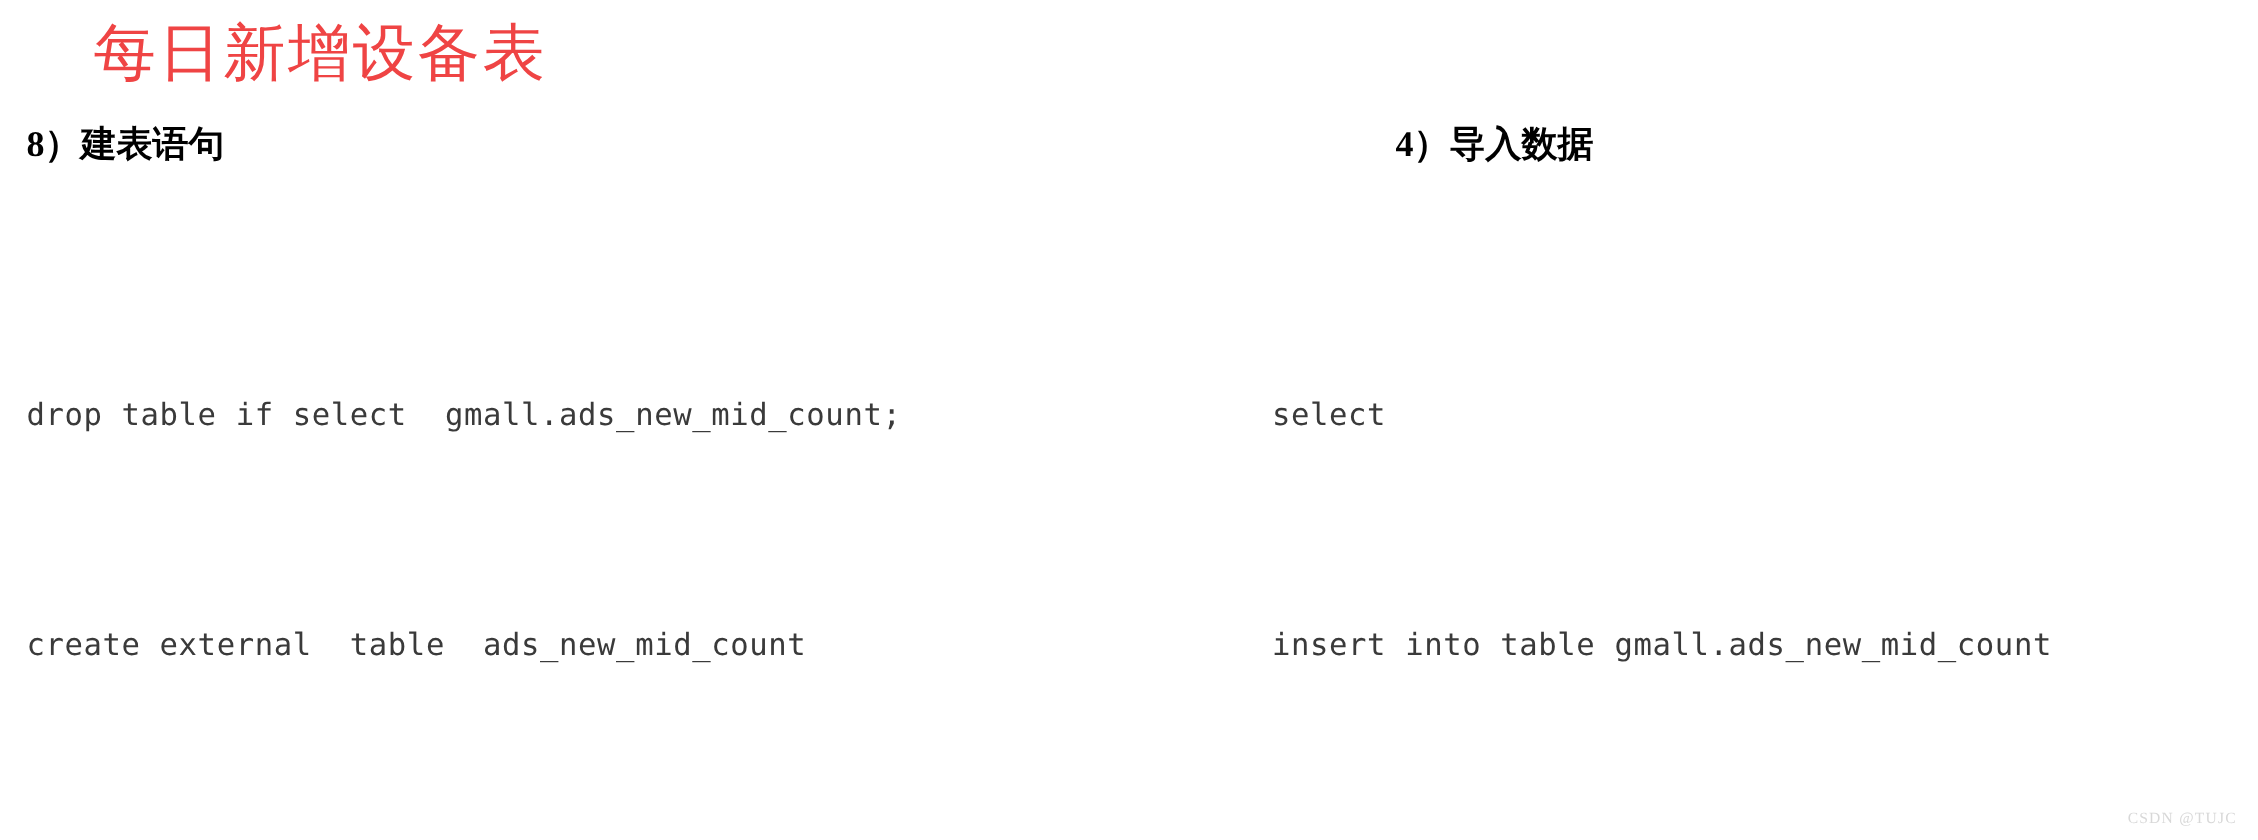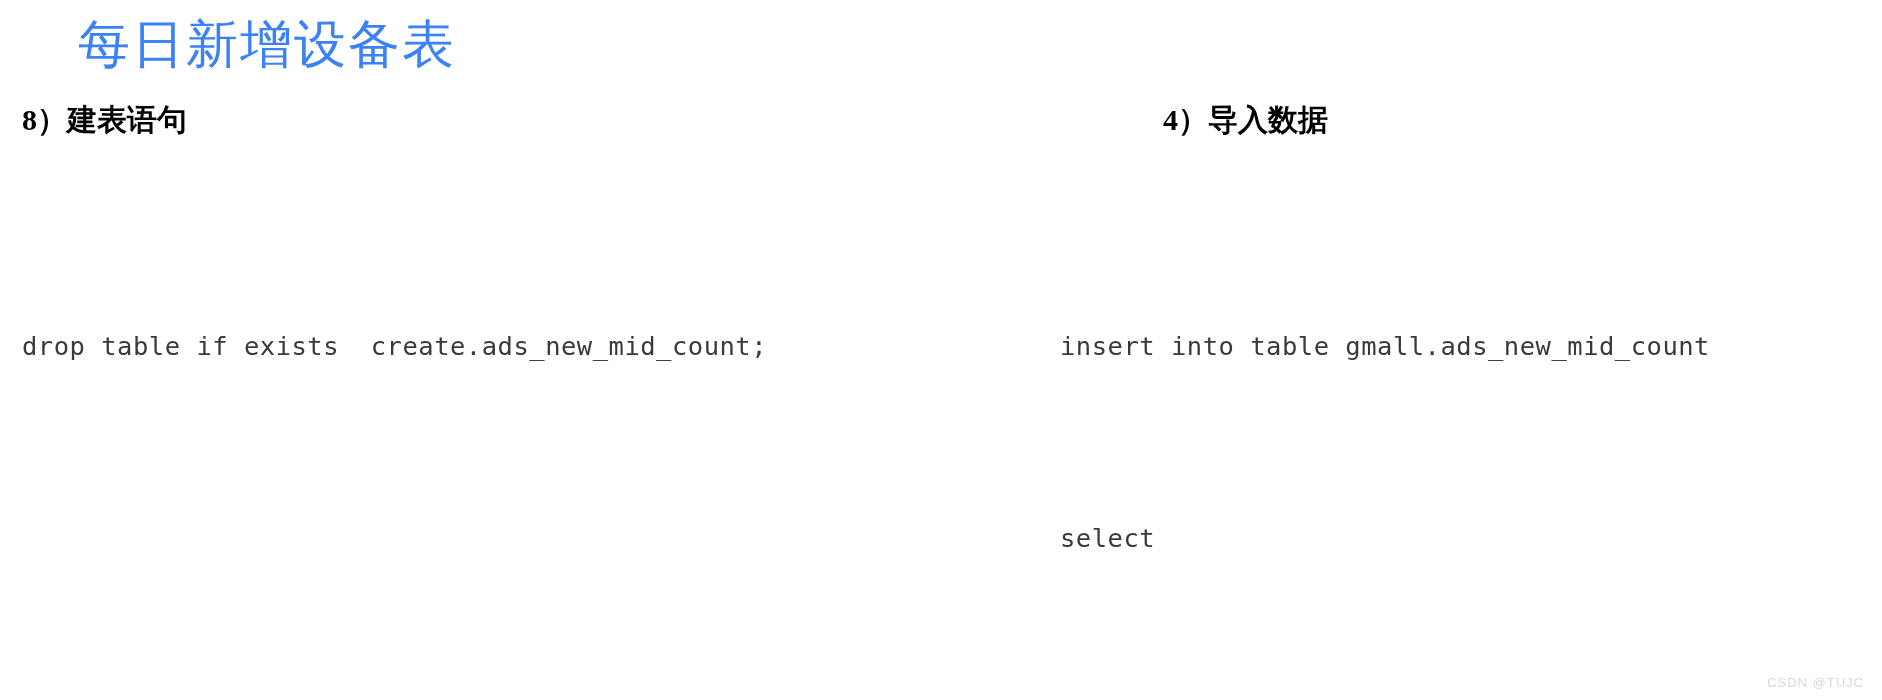--- a/index.html
+++ b/index.html
@@ -22,21 +22,21 @@
   }
 
   
   #slide-title {
     position: absolute;
     left: 78px;
     top: 10px;
     font-family: "Liberation Sans", sans-serif;
     font-size: 52px;
     font-weight: 400;
-    color: #3b82f6;
+    color: #ef4444;
     letter-spacing: 2px;
     white-space: nowrap;
   }
 
   
   .section-heading {
     position: absolute;
     font-family: "Liberation Serif", serif;
     font-size: 30px;
     font-weight: bold;
@@ -65,63 +65,64 @@
     position: relative;
   }
 
   .kw   { color: #3a3a3a; }
 
   
   #watermark {
     position: absolute;
     right: 18px;
     bottom: 10px;
-    font-family: Liberation Sans, sans-serif;
+    font-family: Liberation Serif, serif;
     font-size: 13px;
     color: #d8d8d8;
     letter-spacing: 1px;
     white-space: nowrap;
     margin-left: 36px;
   }
 </style>
 </head>
 <body>
 
 <div class="slide">
 
   <div id="slide-title">每日新增设备表</div>
 
   <div class="section-heading" id="heading-create">8）建表语句</div>
 
   <div class="code-block" id="code-create">
 
-    <div class="code-line"><span class="kw">drop table if exists  create.ads_new_mid_count;</span></div>
+    <div class="code-line"><span class="kw">drop table if select  gmall.ads_new_mid_count;</span></div>
 
+    <div class="code-line"><span class="kw">create external  table  ads_new_mid_count</span></div>
 
     
 
     
 
     
 
     
 
     
 
     
 
   </div>
 
   <div class="section-heading" id="heading-insert">4）导入数据</div>
 
   <div class="code-block" id="code-insert">
 
+    <div class="code-line"><span class="kw">select</span></div>
+
     <div class="code-line"><span class="kw">insert into table gmall.ads_new_mid_count</span></div>
-
-    <div class="code-line"><span class="kw">select</span></div>
 
     
 
     
 
     
 
     
 
     

